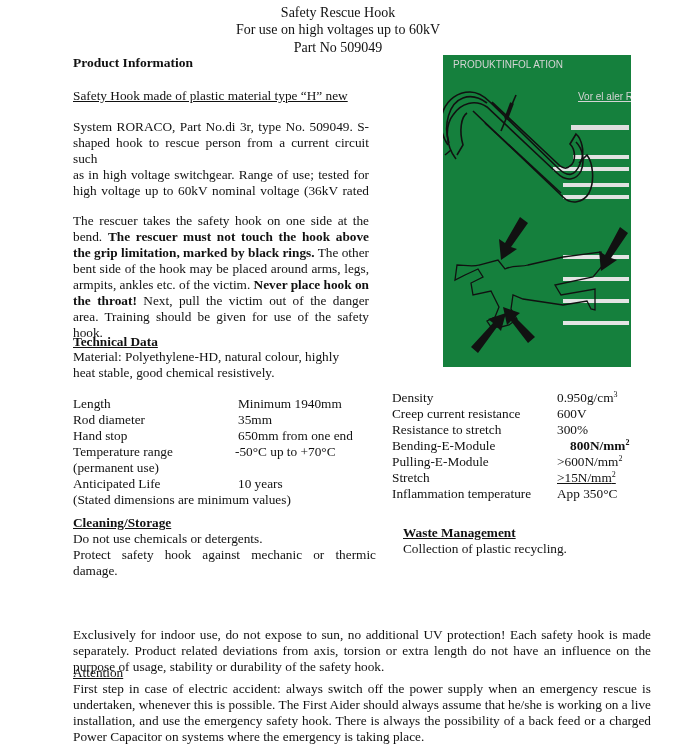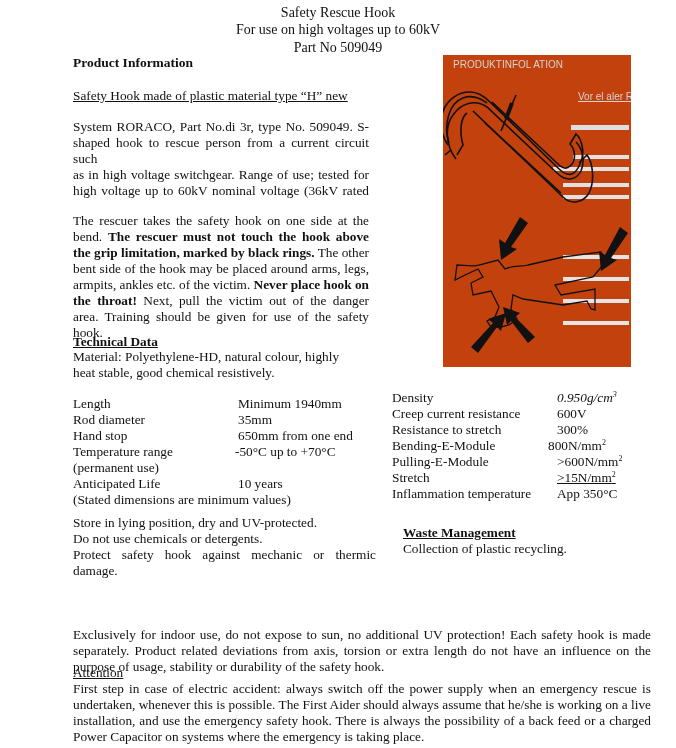--- a/index.html
+++ b/index.html
@@ -6,21 +6,21 @@
   body { width:676px; height:748px; position:relative; overflow:hidden;
          font-family:"Liberation Serif","DejaVu Serif",serif; color:#111; font-size:13.3px; }
   .abs { position:absolute; }
   .center { left:0; width:676px; text-align:center; font-size:14px; line-height:17.5px; }
   .h { font-weight:bold; }
   .u { text-decoration:underline; }
   .just { text-align:justify; text-align-last:left; }
   .line { line-height:16px; }
   .row { position:absolute; white-space:nowrap; line-height:16px; }
   sup { font-size:8px; vertical-align:top; position:relative; top:-3px; }
-  .img-panel { position:absolute; left:443px; top:55px; width:188px; height:312px; background:#c2410c; overflow:hidden; }
+  .img-panel { position:absolute; left:443px; top:55px; width:188px; height:312px; background:#15803d; overflow:hidden; }
   .ghost { position:absolute; color:#d4d4d4; font-family:"Liberation Sans",sans-serif; font-size:10px; white-space:nowrap; }
 </style>
 </head>
 <body>
 
 <div class="abs center" style="top:4px;">Safety Rescue Hook</div>
 <div class="abs center" style="top:21px;">For use on high voltages up to 60kV</div>
 <div class="abs center" style="top:39px;">Part No 509049</div>
 
 <div class="abs h" style="left:73px; top:55px; font-size:13.5px;">Product Information</div>
@@ -89,37 +89,37 @@
   <div class="row" style="top:48px;">Temperature range</div>
   <div class="row" style="top:48px; left:162px;">-50°C up to +70°C</div>
   <div class="row" style="top:64px;">(permanent use)</div>
   <div class="row" style="top:80px;">Anticipated Life</div>
   <div class="row" style="top:80px; left:165px;">10 years</div>
   <div class="row" style="top:96px;">(Stated dimensions are minimum values)</div>
 </div>
 
 <div class="abs" style="left:392px; top:390px; width:284px;">
   <div class="row" style="top:0px;">Density</div>
-  <div class="row" style="top:0px; left:165px;font-style:italic;"><span>0.950g/cm</span><sup>3</sup></div>
+  <div class="row" style="top:0px; left:165px;"><span>0.950g/cm</span><sup>3</sup></div>
   <div class="row" style="top:16px;">Creep current resistance</div>
   <div class="row" style="top:16px; left:165px;"><span>600V</span></div>
   <div class="row" style="top:32px;">Resistance to stretch</div>
   <div class="row" style="top:32px; left:165px;"><span>300%</span></div>
   <div class="row" style="top:48px;">Bending-E-Module</div>
-  <div class="row" style="top:48px; left:156px;"><span>800N/mm</span><sup>2</sup></div>
+  <div class="row" style="top:48px; left:178px;font-weight:bold;"><span>800N/mm</span><sup>2</sup></div>
   <div class="row" style="top:64px;">Pulling-E-Module</div>
   <div class="row" style="top:64px; left:165px;"><span>&gt;600N/mm</span><sup>2</sup></div>
   <div class="row" style="top:80px;">Stretch</div>
   <div class="row" style="top:80px; left:165px;text-decoration:underline;"><span>&gt;15N/mm</span><sup>2</sup></div>
   <div class="row" style="top:96px;">Inflammation temperature</div>
   <div class="row" style="top:96px; left:165px;"><span>App 350°C</span></div>
 </div>
 
 <div class="abs" style="left:73px; top:515px; width:303px;">
-  <div class="line">Store in lying position, dry and UV-protected.</div>
+  <div class="line h u">Cleaning/Storage</div>
   <div class="line">Do not use chemicals or detergents.</div>
   <div class="line just">Protect safety hook against mechanic or thermic damage.</div>
 </div>
 
 <div class="abs" style="left:403px; top:525px; width:262px;">
   <div class="line h u">Waste Management</div>
   <div class="line">Collection of plastic recycling.</div>
 </div>
 
 <div class="abs line just" style="left:73px; top:627px; width:578px;">Exclusively for indoor use, do not expose to sun, no additional UV protection! Each safety hook is made separately. Product related deviations from axis, torsion or extra length do not have an influence on the purpose of usage, stability or durability of the safety hook.</div>

